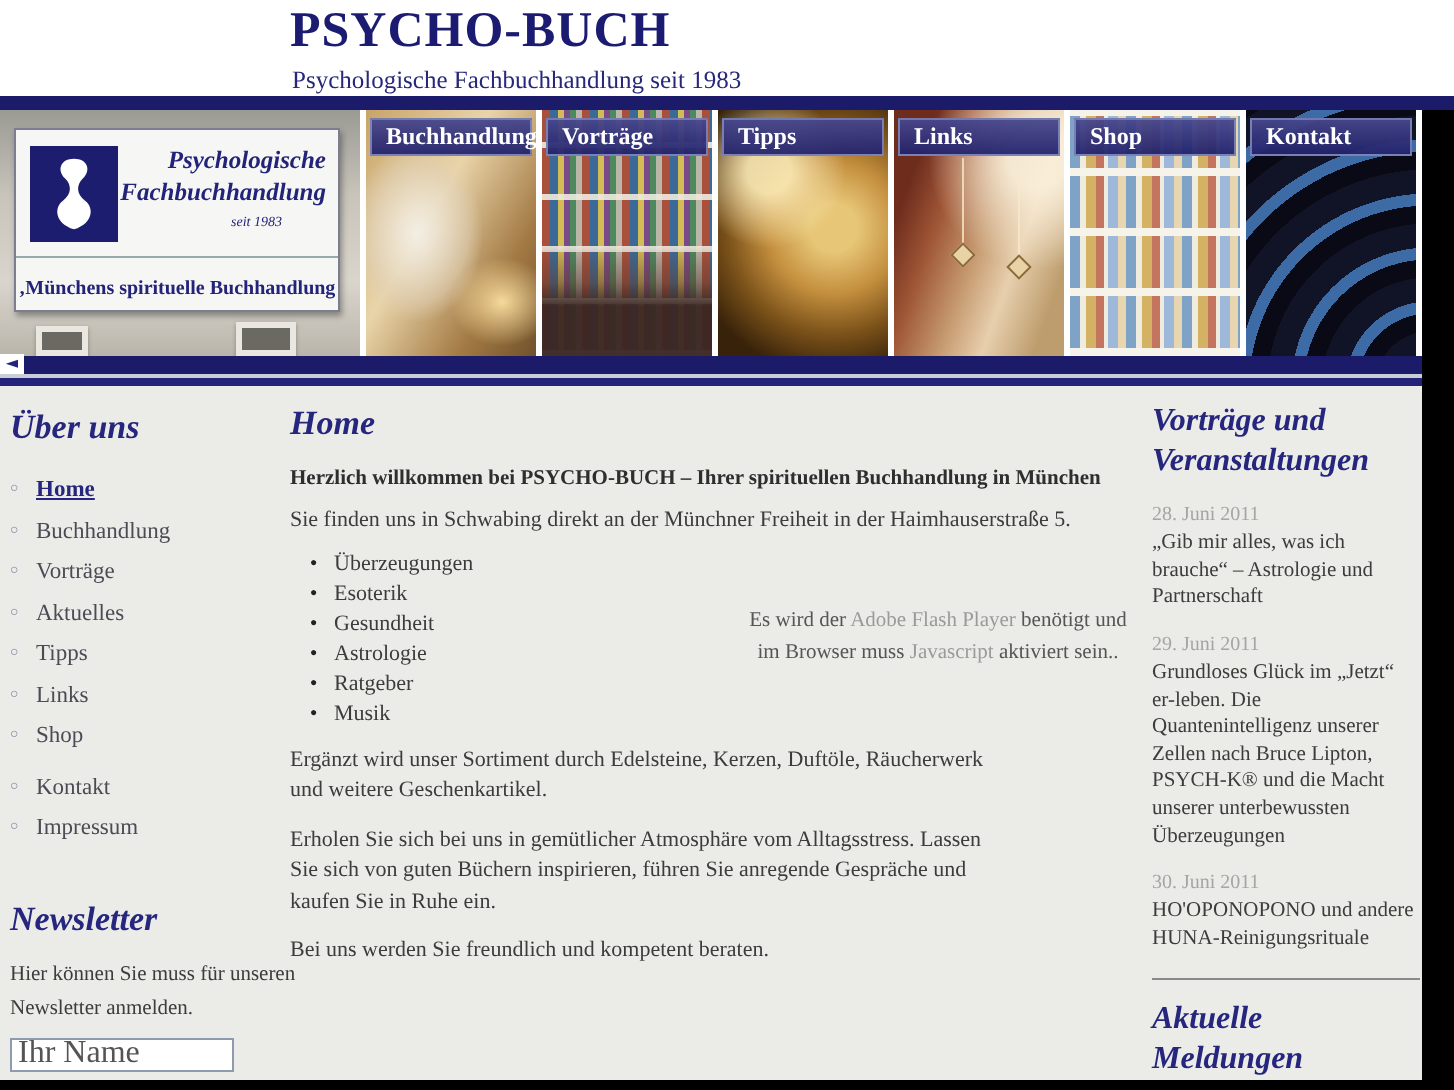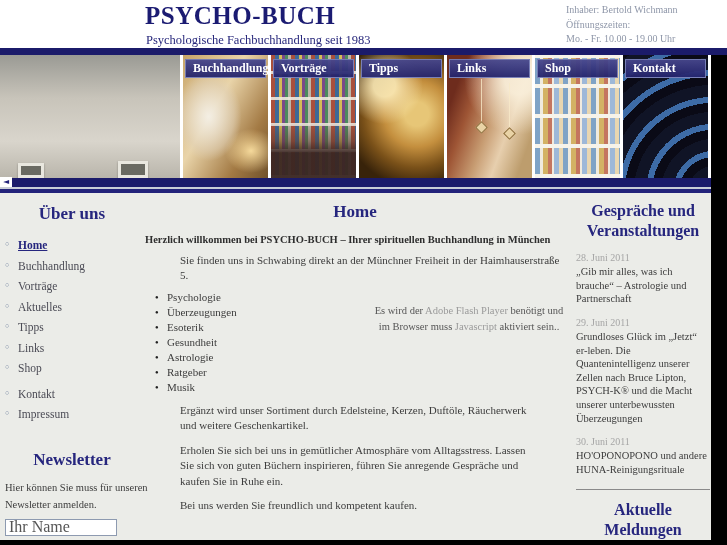--- a/index.html
+++ b/index.html
@@ -61,40 +61,40 @@
   
   .band1 { position:absolute; left:0; top:178px; width:711px; height:9px; background:#1b1b6a; }
   .band-gap { position:absolute; left:0; top:187px; width:711px; height:2px; background:#c9cdd6; }
   .band2 { position:absolute; left:0; top:189px; width:711px; height:4px; background:#23237a; }
   .banner-arrow { position:absolute; left:0; top:177px; width:12px; height:10px; background:#fff;
     color:#23237a; font-size:8px; line-height:10px; text-align:center; cursor:pointer; font-family:"DejaVu Sans",sans-serif; }
 
   
   .content { position:absolute; left:0; top:193px; width:711px; height:347px; background:#ebece8; overflow:hidden; }
 
-  h2.col-head { font-weight:bold; color:#26267e; font-size:17px; line-height:1.25;text-align:center; }
+  h2.col-head { font-style:italic; font-weight:bold; color:#26267e; font-size:17px; line-height:1.25; }
 
   
   .sidebar { position:absolute; left:5px; top:10px; width:134px; }
   .side-menu { list-style:none; margin-top:16px; }
   .side-menu li { font-size:11.5px; line-height:1; margin-bottom:9px; color:#4b4b55; position:relative; padding-left:13px; }
   .side-menu li::before { content:"○"; position:absolute; left:0; top:1px; font-size:7px; color:#7384a0; }
   .side-menu li a { color:#4b4b55; text-decoration:none; cursor:pointer; }
   .side-menu li.active a { color:#26267e; font-weight:bold; text-decoration:underline; }
   .side-menu li.gap-before { margin-top:14px; }
   .nl-head { margin-top:28px; }
   .nl-text { margin-top:10px; font-size:10.5px; color:#3c3c3c; line-height:1.6; white-space:nowrap; }
   .nl-input { display:block; width:112px; height:17px; margin-top:5px; border:1px solid #8d9ab0; background:#fff;
     font-family:"Liberation Serif",serif; font-size:16px; color:#555; padding:1px 3px; }
 
   
   .main { position:absolute; left:145px; top:8px; width:420px; }
   .main h2 { margin-bottom:12px; }
   .welcome { font-size:10.5px; font-weight:bold; color:#2e2e2e; white-space:nowrap; margin-bottom:8px; }
-  .main p { font-size:11px; color:#3c3c3c; line-height:1.35; margin-bottom:7px;margin-left:35px; }
+  .main p { font-size:11px; color:#3c3c3c; line-height:1.35; margin-bottom:7px; }
   .p-narrow { max-width:352px; line-height:1.4 !important; margin-bottom:9px !important; }
   .cat-list { list-style:none; margin:2px 0 9px 10px; }
   .cat-list li { font-size:11px; color:#3c3c3c; line-height:14px; margin-bottom:1px; padding-left:12px; position:relative; }
   .cat-list li::before { content:"●"; position:absolute; left:0; top:0; font-size:6px; color:#222; }
   .flash-note { position:absolute; right:0; top:102px; width:192px; text-align:center;
     font-size:10.5px; color:#555; line-height:1.55; }
   .flash-note .glink { color:#9a9a9a; cursor:pointer; }
 
   
   .rightcol { position:absolute; left:576px; top:8px; width:134px; }
@@ -103,33 +103,40 @@
   .entry-title { margin-top:2px; font-size:10.5px; color:#3c3c3c; line-height:1.3; }
   .divider { margin-top:12px; border:none; border-top:1px solid #8a8a8a; }
   .news-head { margin-top:10px; font-size:16px; }
 </style>
 </head>
 <body>
 
 <div class="header">
   <div class="brand-title">PSYCHO-BUCH</div>
   <div class="brand-sub">Psychologische Fachbuchhandlung seit 1983</div>
-  <div class="owner-info">
-    <div>Inhaber: Bertold Wichmann</div>
-    <div>Öffnungszeiten:</div>
-    <div>Mo. - Fr. 10.00 - 19.00 Uhr</div>
-    <div>Sa. 10.00 - 14.00 Uhr</div>
-  </div>
 </div>
 
 <div class="topbar"></div>
 
 <div class="banner">
 
   <div class="tile t-photo">
+    <div class="sign">
+      <div class="sign-top">
+        <div class="sign-logo">
+          <svg width="38" height="42" viewBox="0 0 34 38">
+            <path d="M17 3 C11 3 9 8 13 12 C16 15 16 19 12 22 C8 25 8 32 17 35 C26 32 26 25 22 22 C18 19 18 15 21 12 C25 8 23 3 17 3 Z" fill="#ffffff"></path>
+          </svg>
+        </div>
+        <div class="sign-t1">Psychologische</div>
+        <div class="sign-t2">Fachbuchhandlung</div>
+        <div class="sign-t3">seit 1983</div>
+      </div>
+      <div class="sign-t4">‚Münchens spirituelle Buchhandlung</div>
+    </div>
     <div class="window" style="left:18px; top:108px; width:26px; height:15px;"></div>
     <div class="window" style="left:118px; top:106px; width:30px; height:17px;"></div>
   </div>
 
   <div class="tile t1">
     <div class="tile-label"><span>Buchhandlung</span></div>
   </div>
   <div class="tile t2">
     <div class="tile-label"><span>Vorträge</span></div>
   </div>
@@ -181,41 +188,40 @@
     <input class="nl-input" type="text" value="Ihre Email" style="">
 
   </div>
 
   <div class="main">
     <h2 class="col-head">Home</h2>
     <div class="welcome">Herzlich willkommen bei PSYCHO-BUCH – Ihrer spirituellen Buchhandlung in München</div>
     <p>Sie finden uns in Schwabing direkt an der Münchner Freiheit in der Haimhauserstraße 5.</p>
 
     <ul class="cat-list">
-      <li>Psychologie</li>
       <li>Überzeugungen</li>
       <li>Esoterik</li>
       <li>Gesundheit</li>
       <li>Astrologie</li>
       <li>Ratgeber</li>
       <li>Musik</li>
     </ul>
 
     <div class="flash-note">
       <span>Es wird der </span><span class="glink">Adobe Flash Player</span><span> benötigt und im Browser muss </span><span class="glink">Javascript</span><span> aktiviert sein..</span>
     </div>
 
     <p class="p-narrow">Ergänzt wird unser Sortiment durch Edelsteine, Kerzen, Duftöle, Räucherwerk und weitere Geschenkartikel.</p>
     <p class="p-narrow">Erholen Sie sich bei uns in gemütlicher Atmosphäre vom Alltagsstress. Lassen Sie sich von guten Büchern inspirieren, führen Sie anregende Gespräche und kaufen Sie in Ruhe ein.</p>
-    <p>Bei uns werden Sie freundlich und kompetent kaufen.</p>
+    <p>Bei uns werden Sie freundlich und kompetent beraten.</p>
 
   </div>
 
   <div class="rightcol">
-    <h2 class="col-head">Gespräche und Veranstaltungen</h2>
+    <h2 class="col-head">Vorträge und Veranstaltungen</h2>
 
     <div class="entry-date">28. Juni 2011</div>
     <div class="entry-title">„Gib mir alles, was ich brauche“ – Astrologie und Partnerschaft</div>
 
     <div class="entry-date">29. Juni 2011</div>
     <div class="entry-title">Grundloses Glück im „Jetzt“ er-leben. Die Quantenintelligenz unserer Zellen nach Bruce Lipton, PSYCH-K® und die Macht unserer unterbewussten Überzeugungen</div>
 
     <div class="entry-date">30. Juni 2011</div>
     <div class="entry-title">HO'OPONOPONO und andere HUNA-Reinigungsrituale</div>
 

